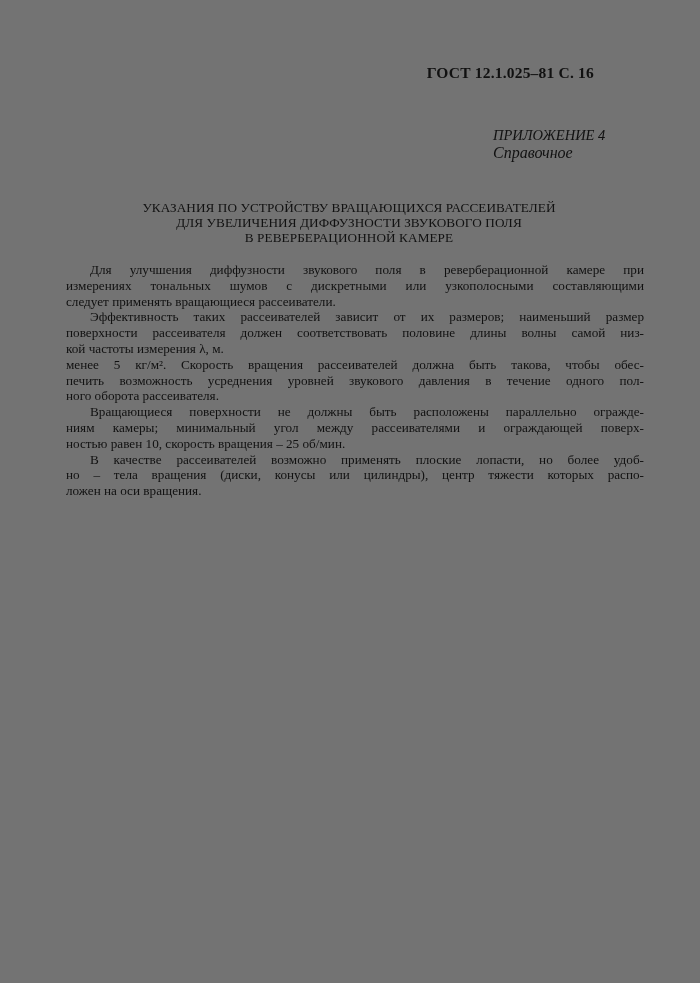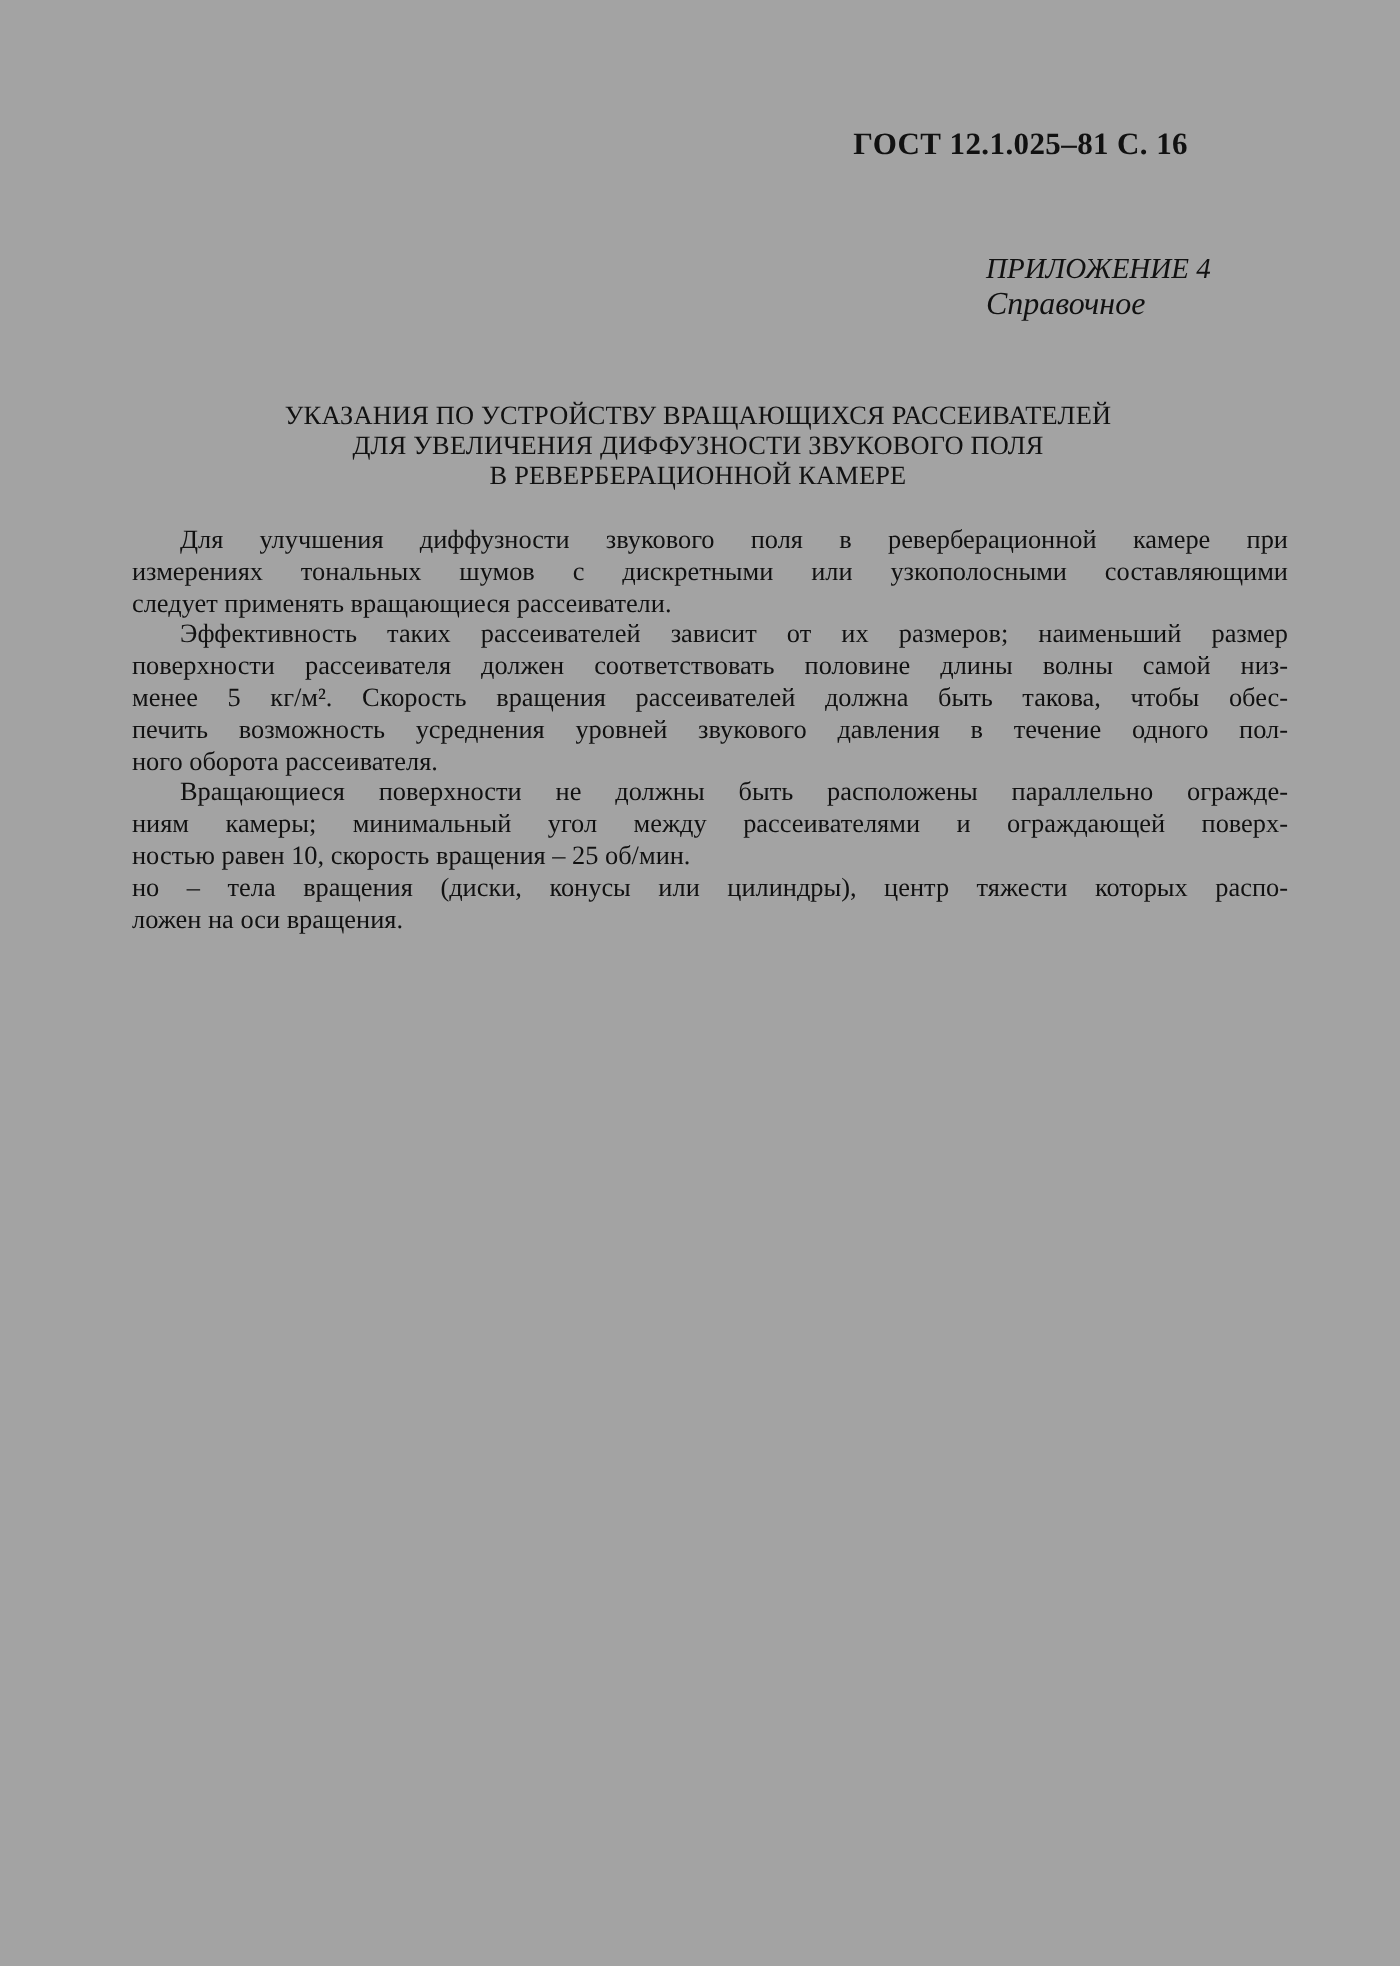--- a/index.html
+++ b/index.html
@@ -1,17 +1,17 @@
 <!DOCTYPE html>
 <html><head>
 <meta charset="utf-8">
 <style>
   html, body { margin: 0; padding: 0; background: #ffffff; }
   body { width: 700px; height: 983px; position: relative; overflow: hidden; }
-  .page { position: absolute; left: 0; top: 0; width: 700px; height: 983px; background: #a3a3a3; color: #111; font-family: "Liberation Serif", "DejaVu Serif", serif; }
+  .page { position: absolute; left: 0; top: 0; width: 700px; height: 983px; background: #737373; color: #111; font-family: "Liberation Serif", "DejaVu Serif", serif; }
   .header { position: absolute; top: 64px; right: 106px; font-weight: bold; font-size: 15.5px; letter-spacing: 0.2px; }
   .appendix { position: absolute; top: 127px; left: 493px; font-style: italic; font-size: 14.5px; line-height: 17px; }
   .appendix .sub { font-size: 16px; }
   .title { position: absolute; top: 200px; left: 60px; width: 578px; text-align: center; font-weight: normal; font-size: 13.2px; line-height: 15px; letter-spacing: 0.1px; }
   .body-text { position: absolute; top: 262px; left: 66px; width: 578px; font-size: 13.2px; line-height: 15.8px; }
   .line { display: block; white-space: nowrap; text-align: justify; text-align-last: justify; }
   .line.last { text-align-last: left; }
   .line.indent { padding-left: 24px; }
 </style>
 </head>
@@ -36,33 +36,35 @@
 
     <div>
       <span class="line indent">Для улучшения диффузности звукового поля в реверберационной камере при</span>
       <span class="line">измерениях тональных шумов с дискретными или узкополосными составляющими</span>
       <span class="line last">следует применять вращающиеся рассеиватели.</span>
     </div>
 
     <div>
       <span class="line indent">Эффективность таких рассеивателей зависит от их размеров; наименьший размер</span>
       <span class="line">поверхности рассеивателя должен соответствовать половине длины волны самой низ-</span>
+      <span class="line last">кой частоты измерения λ, м.</span>
     </div>
 
     <div>
       <span class="line">менее 5 кг/м². Скорость вращения рассеивателей должна быть такова, чтобы обес-</span>
       <span class="line">печить возможность усреднения уровней звукового давления в течение одного пол-</span>
       <span class="line last">ного оборота рассеивателя.</span>
     </div>
 
     <div>
       <span class="line indent">Вращающиеся поверхности не должны быть расположены параллельно огражде-</span>
       <span class="line">ниям камеры; минимальный угол между рассеивателями и ограждающей поверх-</span>
       <span class="line last">ностью равен 10, скорость вращения – 25 об/мин.</span>
     </div>
 
     <div>
+      <span class="line indent">В качестве рассеивателей возможно применять плоские лопасти, но более удоб-</span>
       <span class="line">но – тела вращения (диски, конусы или цилиндры), центр тяжести которых распо-</span>
       <span class="line last">ложен на оси вращения.</span>
     </div>
 
   </div>
 </div>
 
 </body></html>

